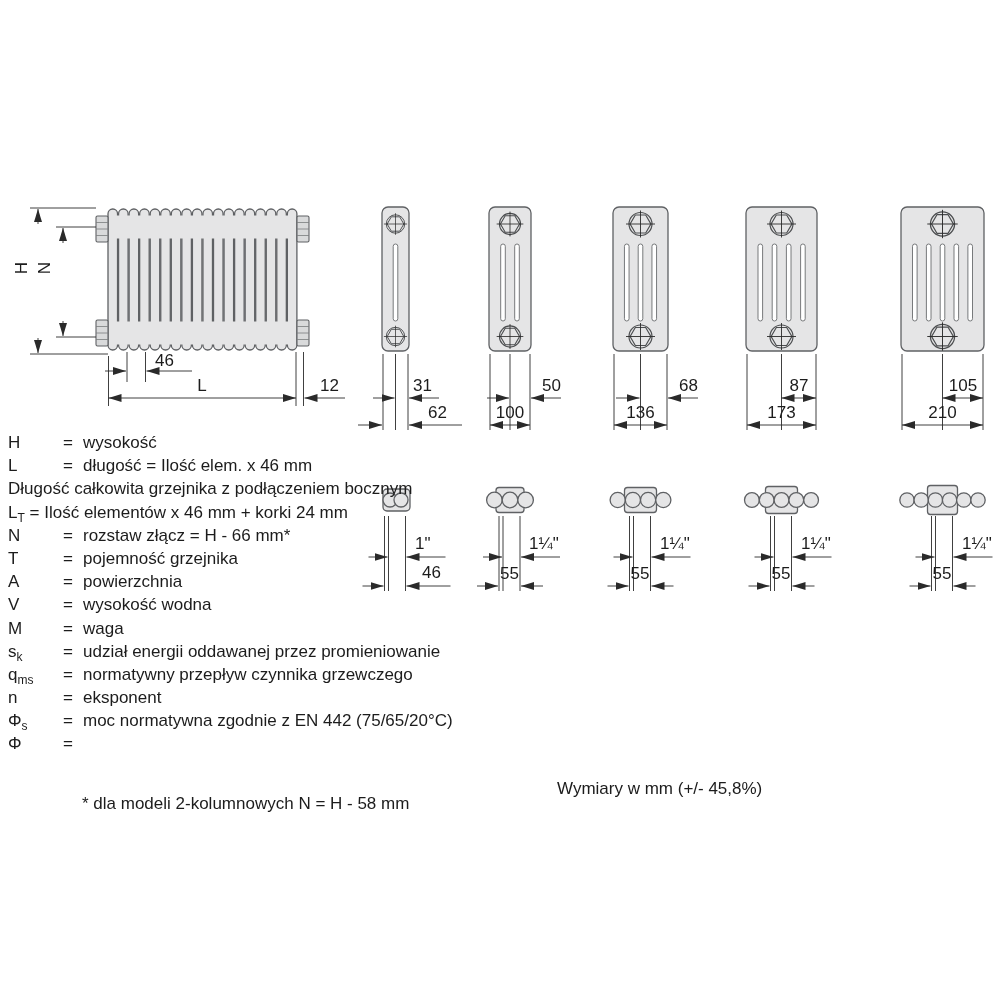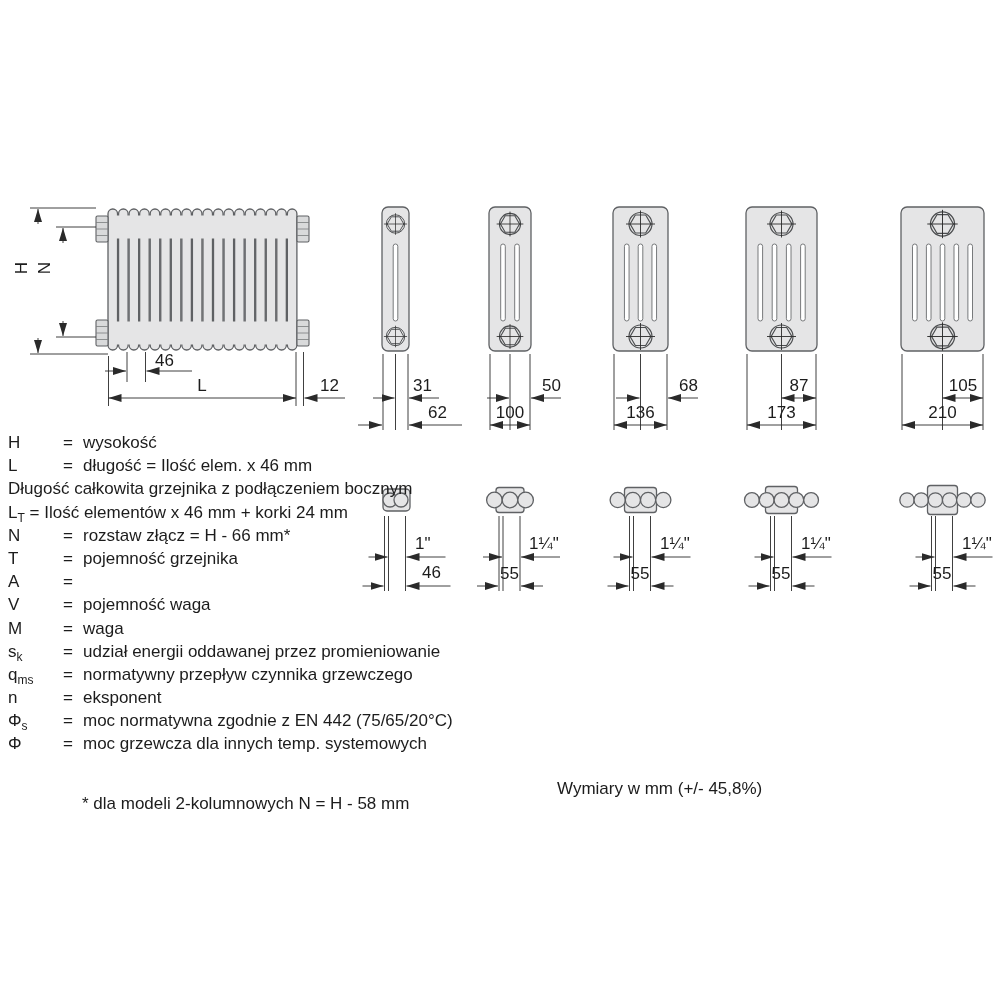--- a/index.html
+++ b/index.html
@@ -324,25 +324,26 @@
     <span class="lg-txt">rozstaw złącz = H - 66 mm*</span>
   </div>
   <div class="lg-row def">
     <span class="lg-sym"><span>T</span><sub></sub></span>
     <span class="lg-eq">=</span>
     <span class="lg-txt">pojemność grzejnika</span>
   </div>
   <div class="lg-row def">
     <span class="lg-sym"><span>A</span><sub></sub></span>
     <span class="lg-eq">=</span>
+    <span class="lg-txt">powierzchnia</span>
   </div>
   <div class="lg-row def">
     <span class="lg-sym"><span>V</span><sub></sub></span>
     <span class="lg-eq">=</span>
-    <span class="lg-txt">pojemność waga</span>
+    <span class="lg-txt">wysokość wodna</span>
   </div>
   <div class="lg-row def">
     <span class="lg-sym"><span>M</span><sub></sub></span>
     <span class="lg-eq">=</span>
     <span class="lg-txt">waga</span>
   </div>
   <div class="lg-row def">
     <span class="lg-sym"><span>s</span><sub>k</sub></span>
     <span class="lg-eq">=</span>
     <span class="lg-txt">udział energii oddawanej przez promieniowanie</span>
@@ -358,20 +359,19 @@
     <span class="lg-txt">eksponent</span>
   </div>
   <div class="lg-row def">
     <span class="lg-sym"><span>Φ</span><sub>s</sub></span>
     <span class="lg-eq">=</span>
     <span class="lg-txt">moc normatywna zgodnie z EN 442 (75/65/20°C)</span>
   </div>
   <div class="lg-row def">
     <span class="lg-sym"><span>Φ</span><sub></sub></span>
     <span class="lg-eq">=</span>
-    <span class="lg-txt">moc grzewcza dla innych temp. systemowych</span>
   </div>
   <div class="lg-row note">
     <span>* dla modeli 2-kolumnowych N = H - 58 mm</span>
   </div>
 </div>
 
 <div id="footer-note">Wymiary w mm (+/- 45,8%)</div>
 
 </body></html>

